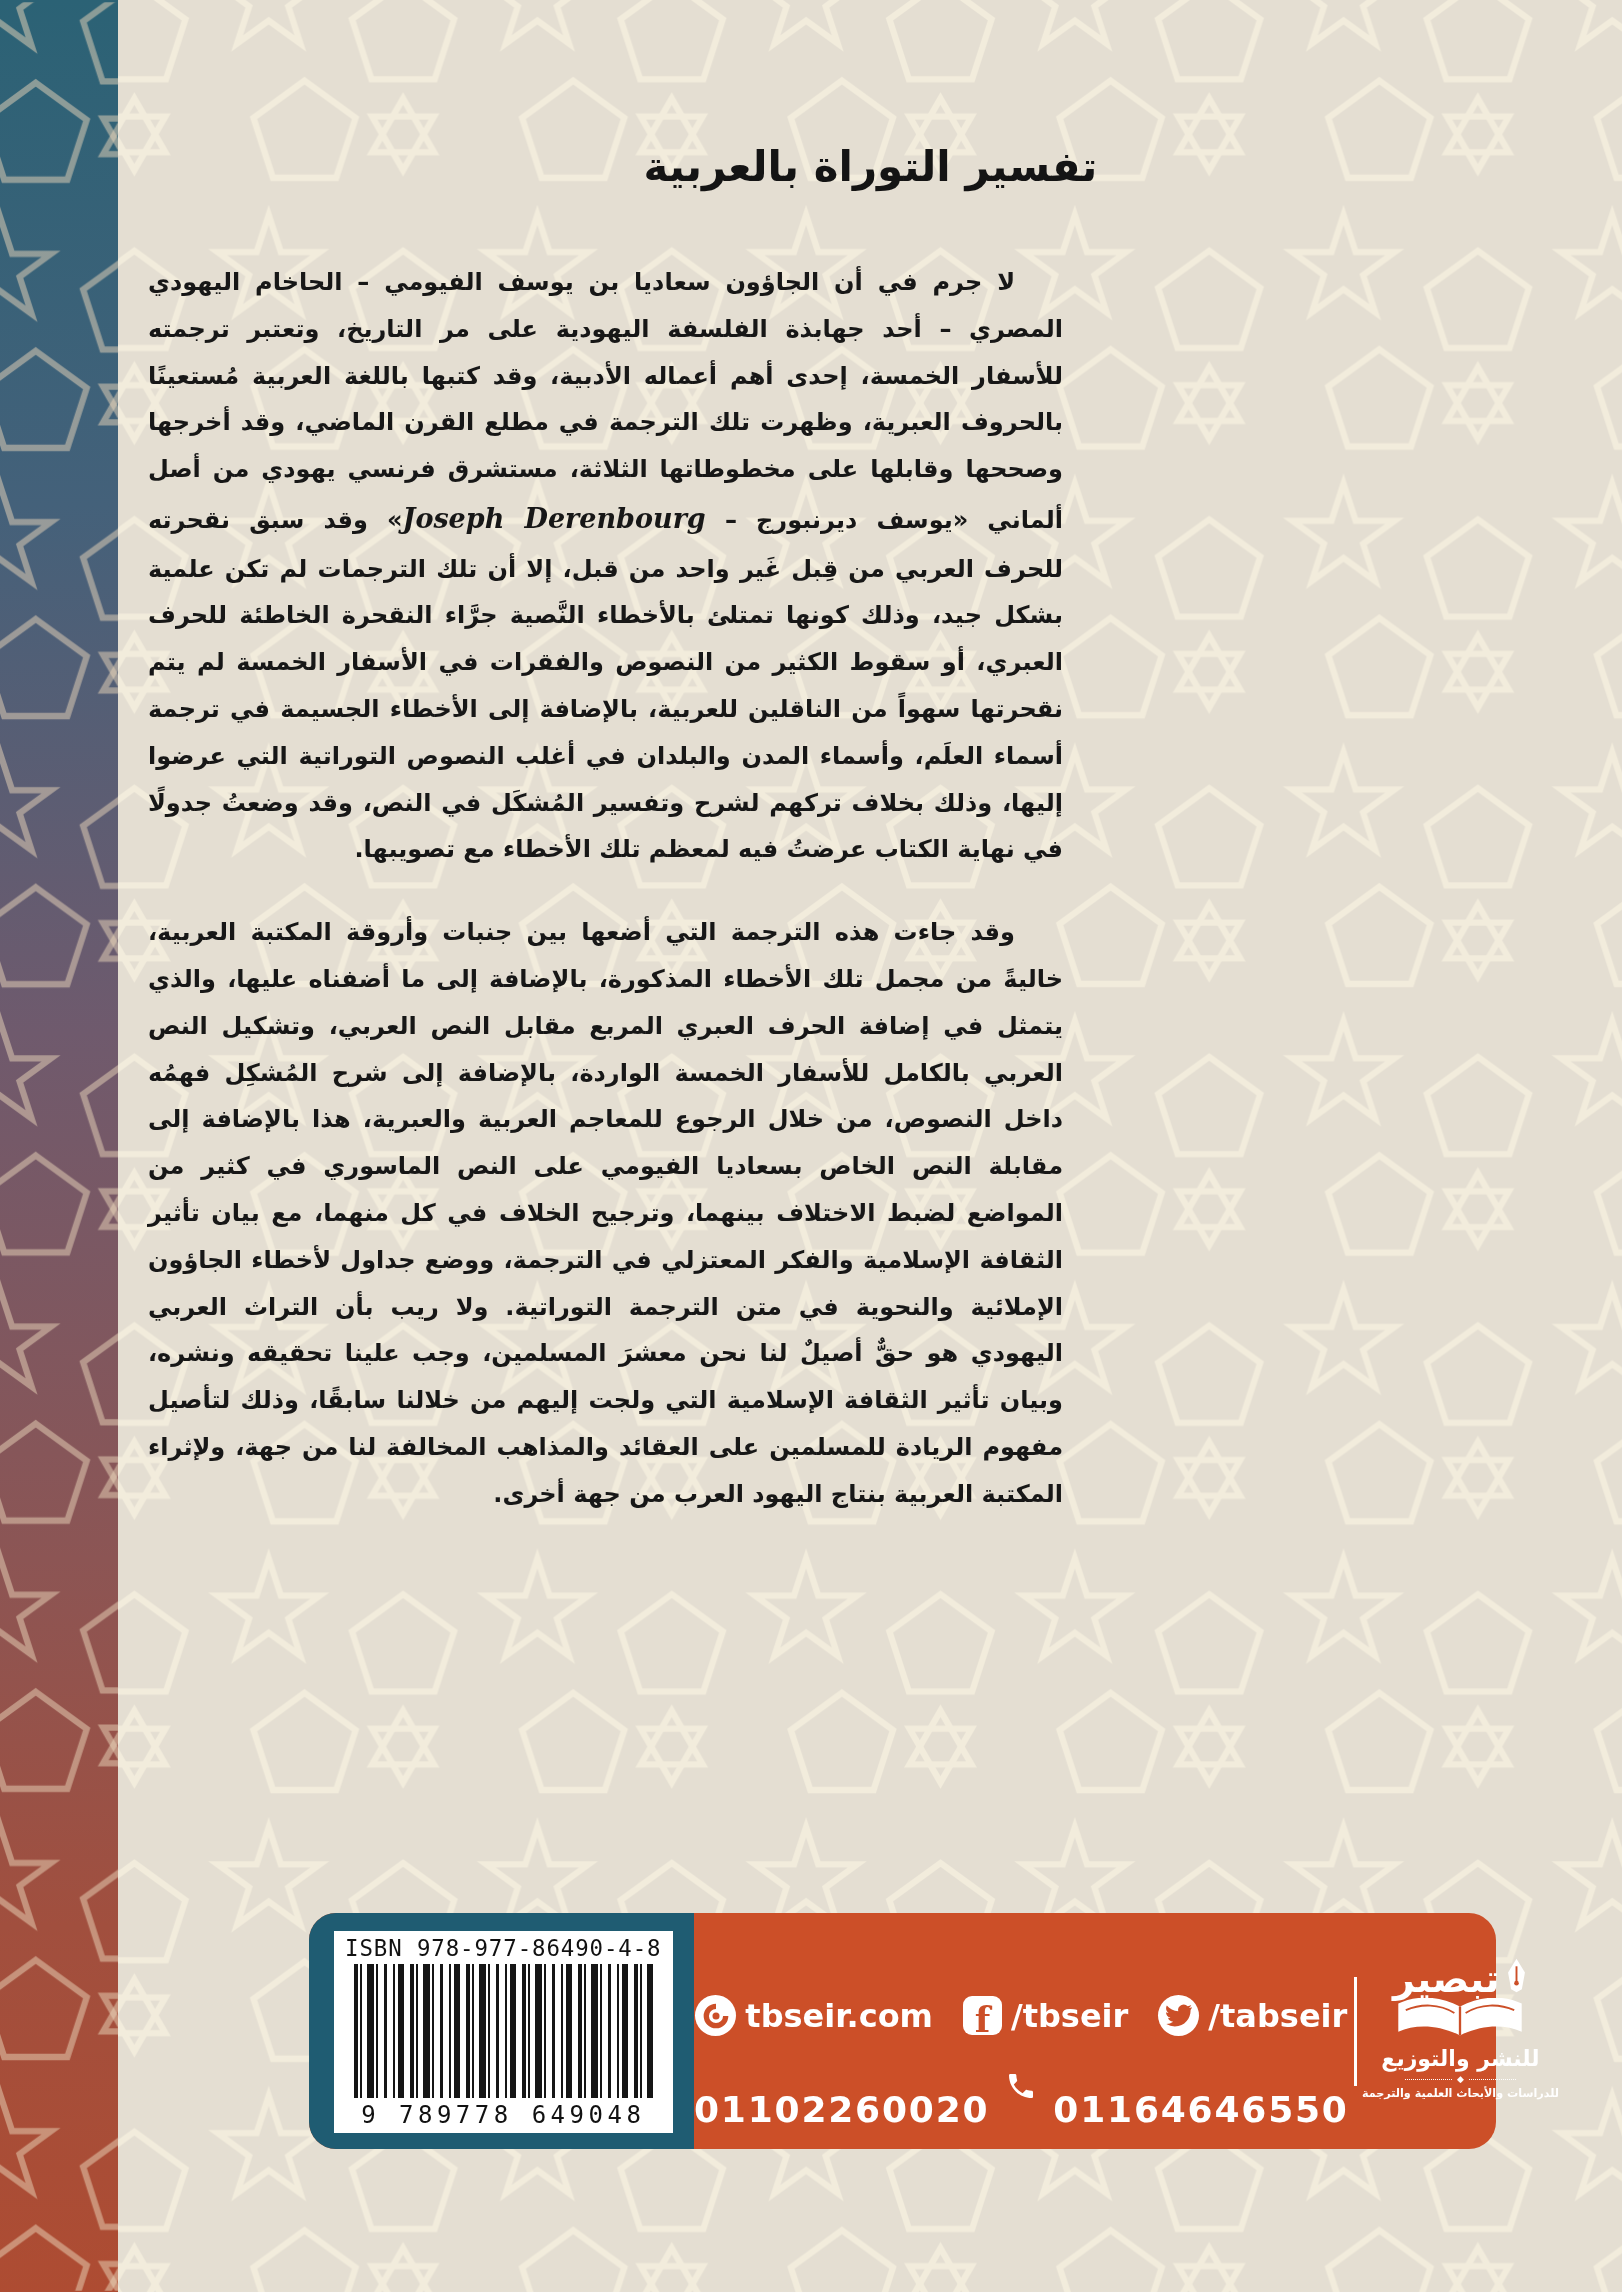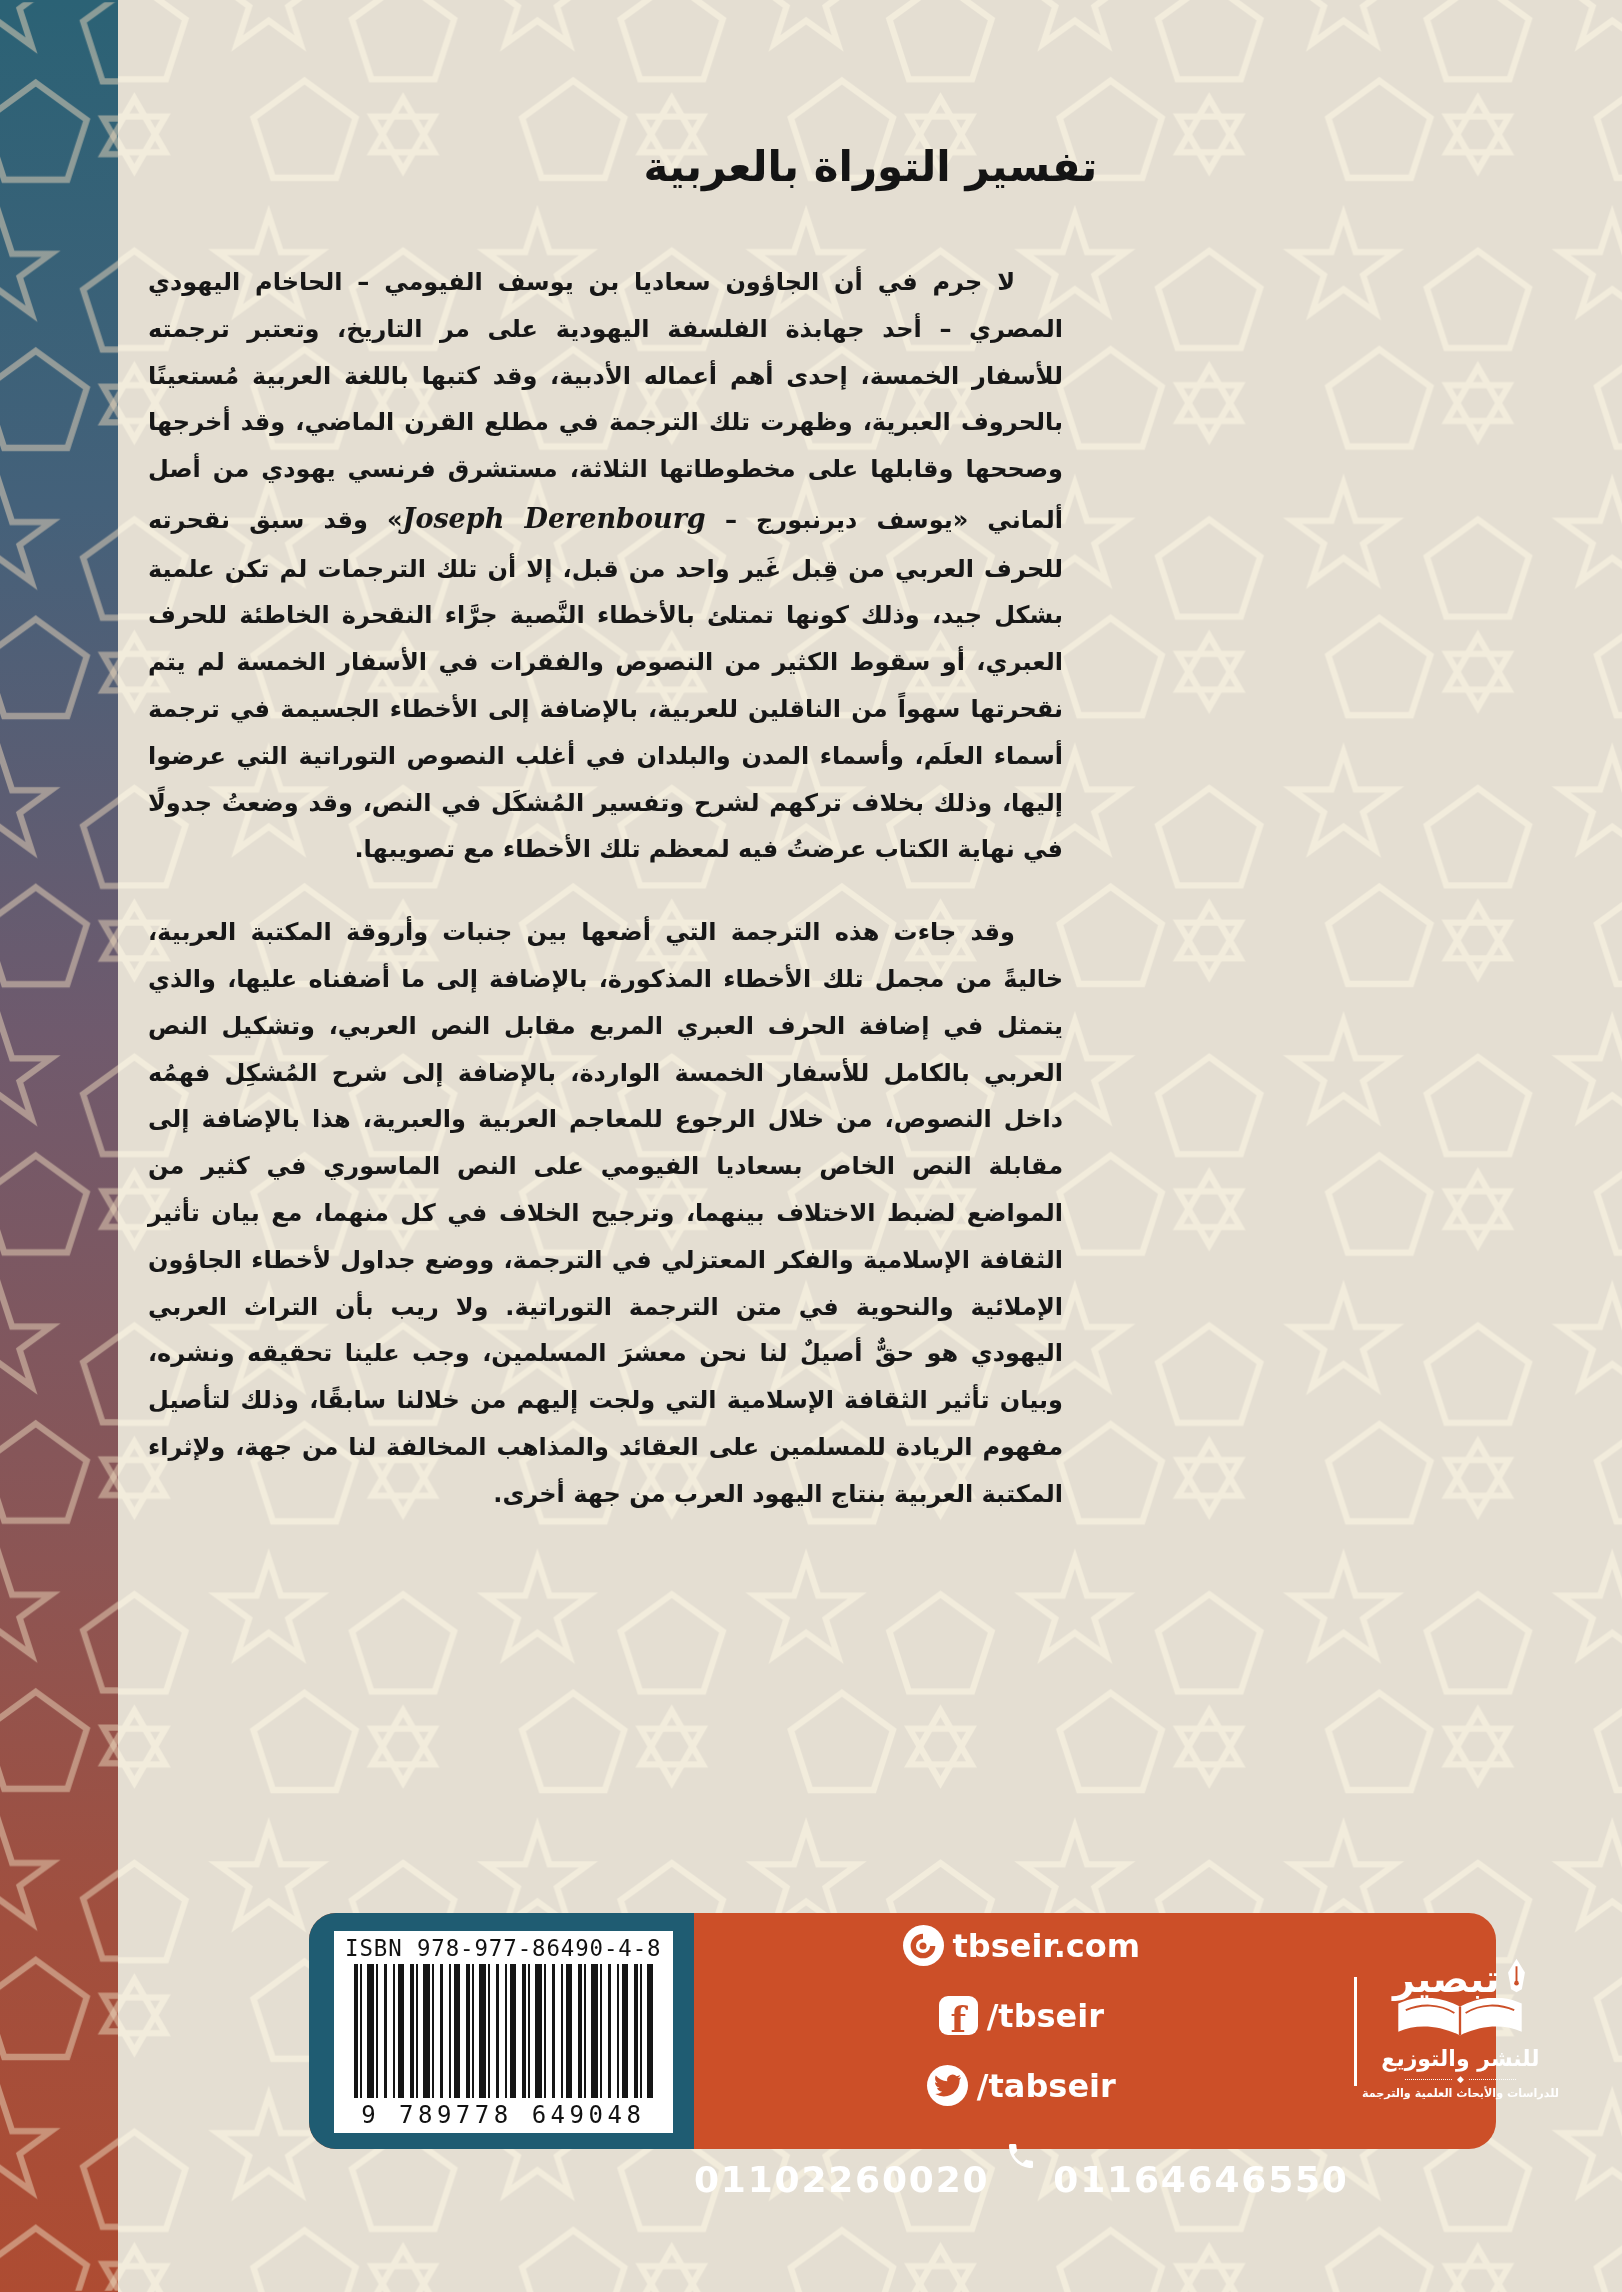--- a/index.html
+++ b/index.html
@@ -37,21 +37,21 @@
      background:repeating-linear-gradient(90deg,
        #151515 0 3.6px,#fff 3.6px 6.3px,#151515 6.3px 8px,#fff 8px 13.4px,
        #151515 13.4px 19.7px,#fff 19.7px 22.4px,#151515 22.4px 24px,#fff 24px 29.6px,
        #151515 29.6px 33px,#fff 33px 39px,#151515 39px 41px,#fff 41px 44px,
        #151515 44px 50px,#fff 50px 56px);}
   .barcode-digits{font-family:"DejaVu Sans Mono",monospace;font-size:24px;color:#111;
                   text-align:center;letter-spacing:4.5px;white-space:nowrap;}
 
   .contact{flex:1;display:flex;flex-direction:column;justify-content:center;
            align-items:center;color:#fff;padding-top:63px;box-sizing:border-box;}
-  .social-row{display:flex;flex-direction:column;align-items:center;gap:30px;}
+  .social-row{display:flex;flex-direction:row;align-items:center;gap:30px;}
   .social-item{display:flex;flex-direction:row;align-items:center;gap:9px;}
   .social-text{font-size:32px;font-weight:bold;color:#fff;}
   .phone-row{display:flex;flex-direction:row;align-items:center;gap:16px;margin-top:9px;}
   .phone-num{font-size:36px;font-weight:bold;color:#fff;letter-spacing:1.8px;margin-top:44px;}
 
   .divider{width:2.7px;height:109px;background:#fff;align-self:center;flex:none;margin:0 5.4px;}
 
   .publisher{width:202px;flex:none;display:flex;flex-direction:column;align-items:center;
              justify-content:center;color:#fff;padding:7.2px 9px 12.5px 3.6px;box-sizing:border-box;}
   .pub-top{display:flex;flex-direction:row;align-items:flex-end;gap:5.4px;}

